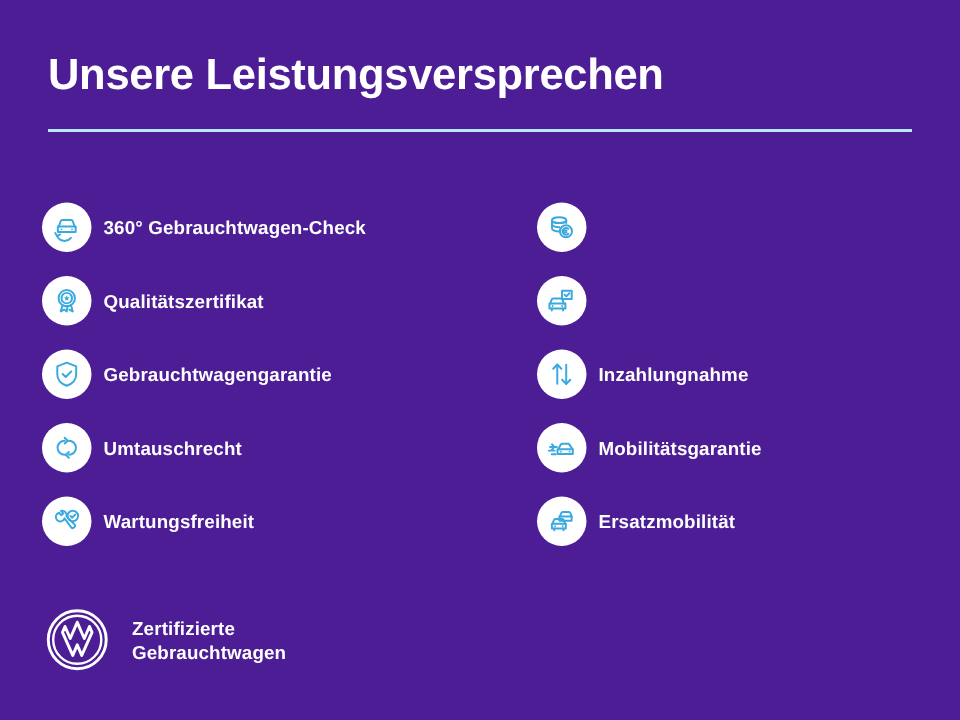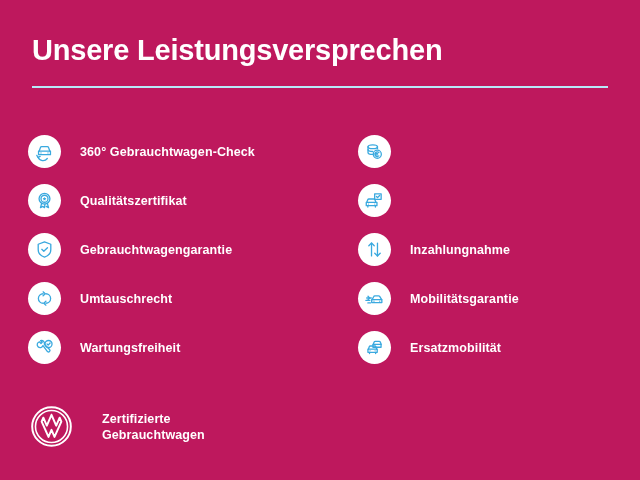--- a/index.html
+++ b/index.html
@@ -10,21 +10,21 @@
     width: 640px;
     height: 480px;
     overflow: hidden;
     font-family: "Liberation Sans", sans-serif;
     background: #ffffff;
   }
   #promise-panel {
     position: relative;
     width: 640px;
     height: 480px;
-    background: #be185d;
+    background: #4c1d95;
     box-sizing: border-box;
   }
   
   #panel-title {
     position: absolute;
     left: 32px;
     top: 31px;
     font-size: 29px;
     font-weight: bold;
     color: #ffffff;
@@ -75,21 +75,21 @@
     stroke-width: 1.5;
     stroke-linecap: round;
     stroke-linejoin: round;
     fill: none;
   }
   .benefit-icon-badge svg .solid {
     fill: #3aa9df;
     stroke: none;
   }
   .benefit-label {
-    margin-left: 19px;
+    margin-left: 8px;
     font-size: 12.5px;
     font-weight: bold;
     color: #ffffff;
     white-space: nowrap;
     letter-spacing: 0.1px;
   }
   
   #brand-lockup {
     position: absolute;
     left: 29px;
@@ -97,21 +97,21 @@
     display: flex;
     align-items: center;
   }
   #vw-logo {
     width: 45px;
     height: 45px;
     flex: 0 0 45px;
   }
   #vw-logo svg { display: block; }
   #brand-text {
-    margin-left: 28px;
+    margin-left: 14px;
     font-size: 12.5px;
     font-weight: bold;
     color: #ffffff;
     line-height: 16px;
     letter-spacing: 0.1px;
   }
   #brand-text div { white-space: nowrap; }
 </style>
 </head>
 <body>

